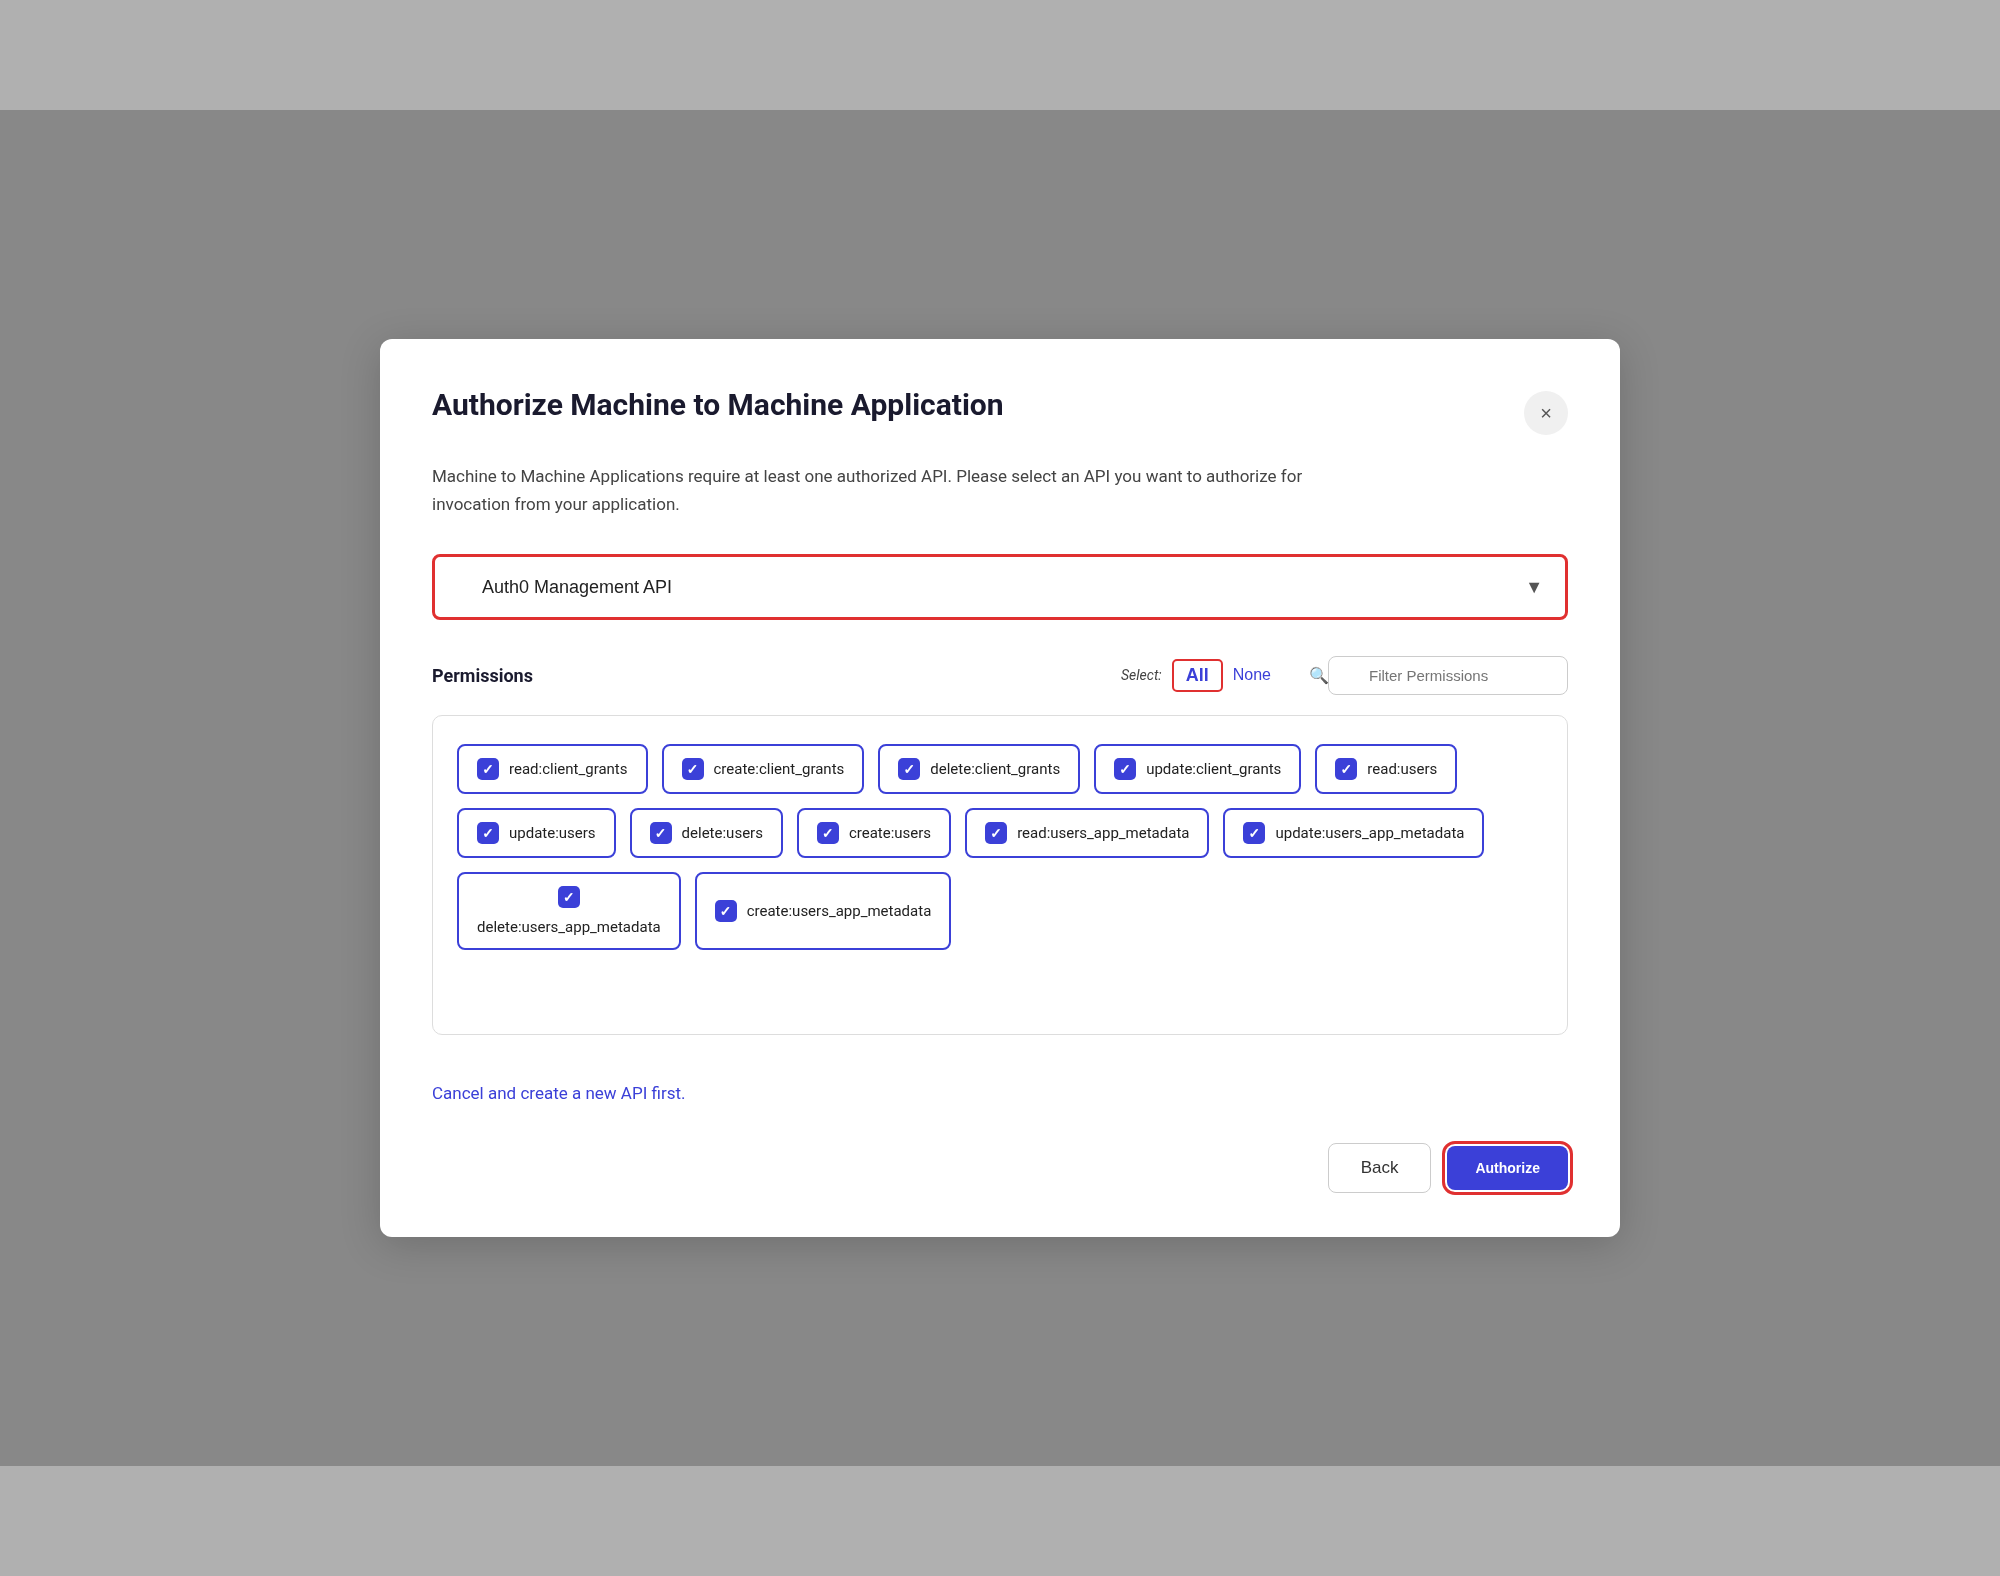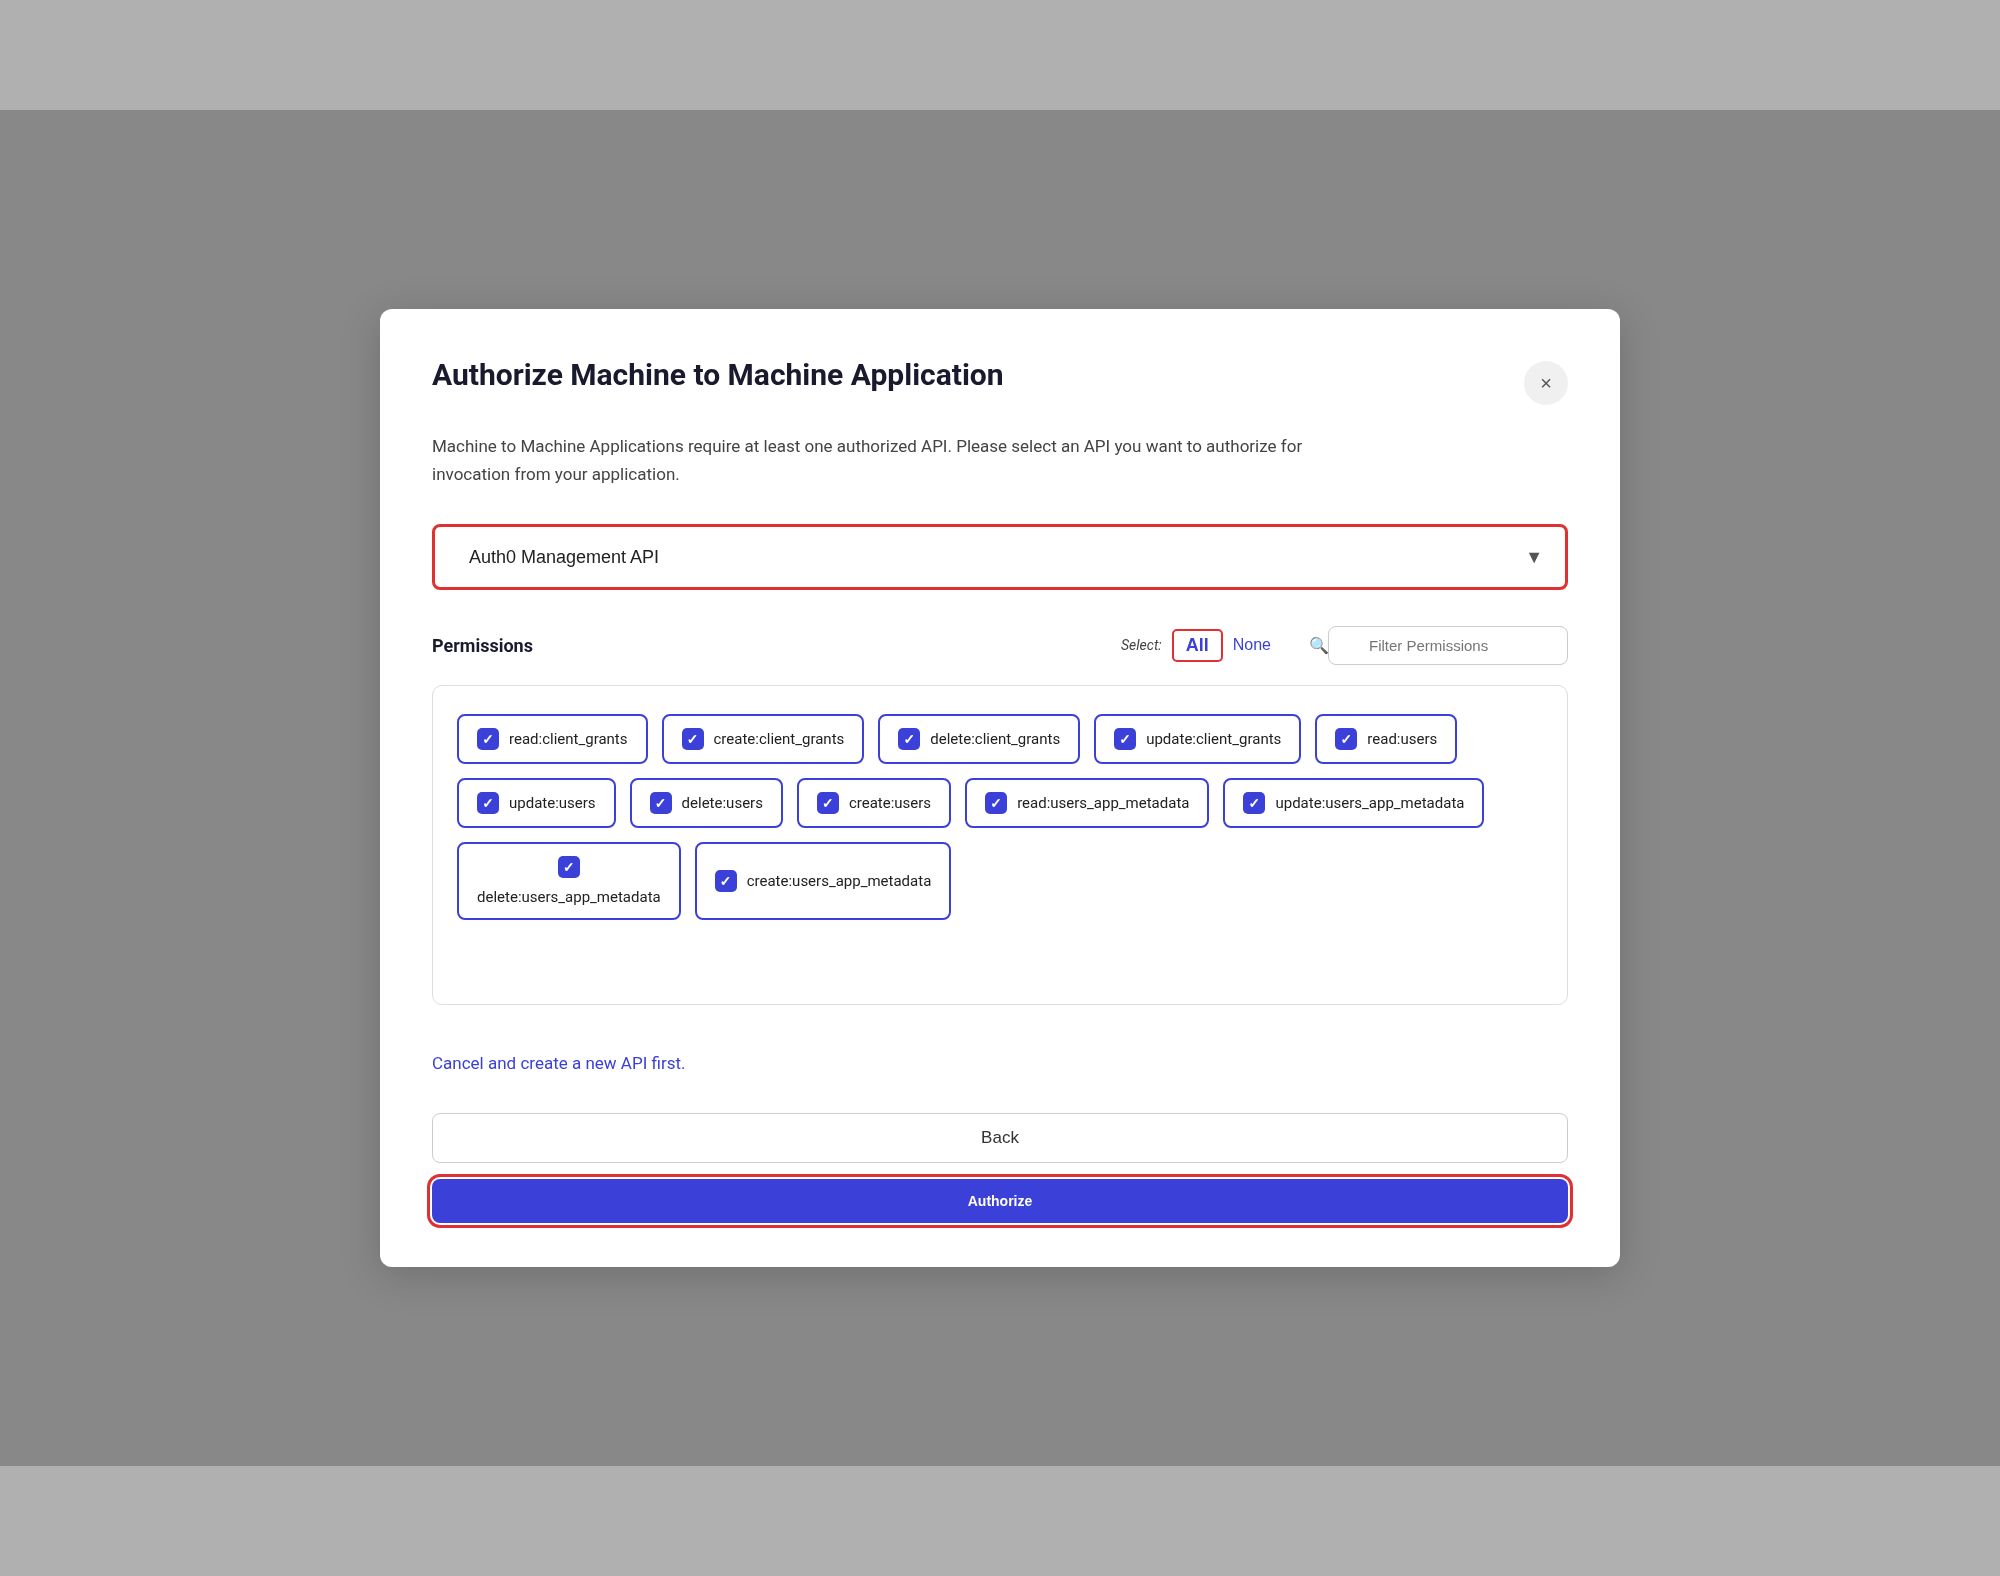--- a/index.html
+++ b/index.html
@@ -77,29 +77,30 @@
     .api-select-wrapper {
       border: 3px solid #e03030;
       border-radius: 8px;
       margin-bottom: 36px;
       position: relative;
       background: #fff;
     }
 
     .api-select {
       width: 100%;
-      padding: 20px 34px;
+      padding: 20px 12px;
       font-size: 18px;
       color: #222;
       border: none;
       border-radius: 8px;
       appearance: none;
       background: transparent;
       cursor: pointer;
       outline: none;
+      margin-left: 35px;
     }
 
     .api-select-arrow {
       position: absolute;
       right: 22px;
       top: 50%;
       transform: translateY(-50%);
       pointer-events: none;
       color: #555;
       font-size: 18px;
@@ -235,23 +236,23 @@
       text-decoration: none;
       cursor: pointer;
       margin-top: 20px;
       display: inline-block;
       margin-bottom: 8px;
     }
 
     .modal-footer {
       display: flex;
       justify-content: flex-end;
+      align-items: center;
       margin-top: 32px;
       gap: 16px;
-      flex-direction: column;
     }
 
     .back-btn {
       background: #fff;
       border: 1.5px solid #ccc;
       border-radius: 8px;
       padding: 14px 32px;
       font-size: 17px;
       color: #333;
       cursor: pointer;

